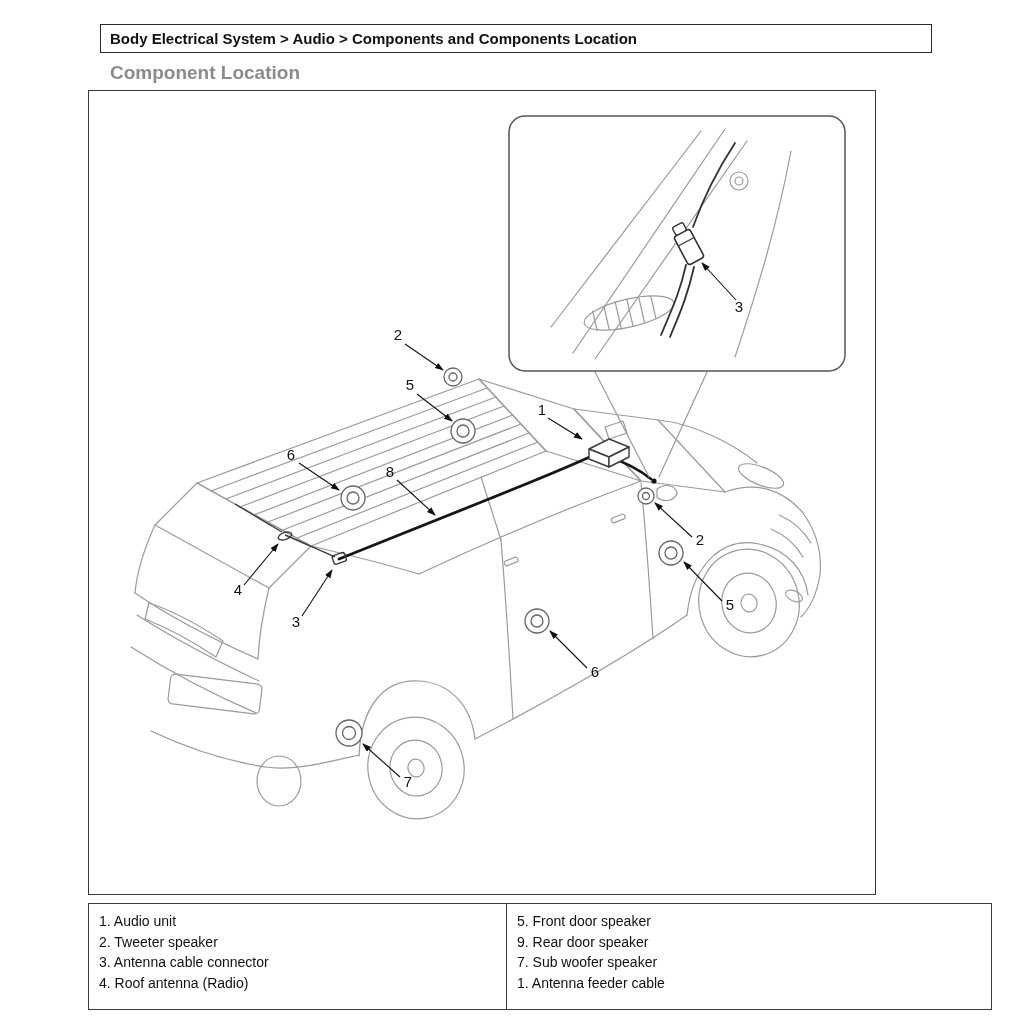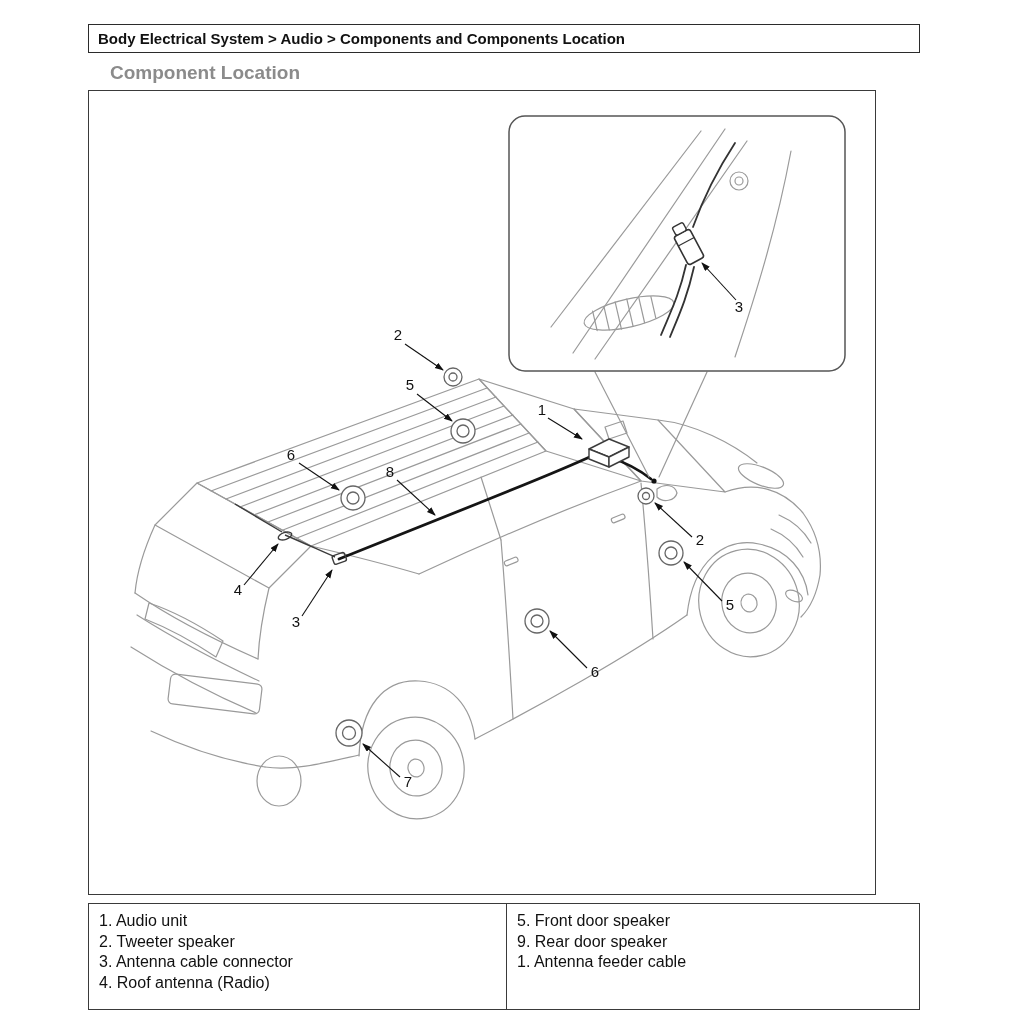--- a/index.html
+++ b/index.html
@@ -2,38 +2,38 @@
 <html><head>
 <meta charset="utf-8">
 <style>
   * { box-sizing: border-box; }
   html, body { margin: 0; padding: 0; background: #ffffff; }
   body {
     width: 1024px; height: 1024px; position: relative;
     font-family: "Liberation Sans", sans-serif; color: #111;
   }
   .breadcrumb {
-    position: absolute; left: 88px; top: 24px; width: 832px; height: 29px;
+    position: absolute; left: 100px; top: 24px; width: 832px; height: 29px;
     border: 1.5px solid #2b2b2b; background: #fff;
     display: flex; align-items: center; padding: 10px 9px;
     font-size: 15px; font-weight: bold; white-space: nowrap; overflow: hidden;
   }
   .section-title {
     position: absolute; left: 110px; top: 62px; margin: 0;
     font-size: 19px; font-weight: bold; color: #8b8b8b;
   }
   .diagram-frame {
     position: absolute; left: 88px; top: 90px; width: 788px; height: 805px;
     border: 1.5px solid #3a3a3a; background: #fff;
   }
   .diagram-frame svg { display: block; width: 100%; height: 100%; }
 
   .legend {
-    position: absolute; left: 88px; top: 903px; width: 832px; height: 107px;
-    border: 1.5px solid #3a3a3a; display: flex; font-size: 16px; background: #fff;
+    position: absolute; left: 88px; top: 903px; width: 904px; height: 107px;
+    border: 1.5px solid #3a3a3a; display: flex; font-size: 14px; background: #fff;
   }
   .legend-col { padding: 7px 10px; line-height: 20.5px; }
   .legend-col.left  { flex: 0 0 418px; border-right: 1.5px solid #3a3a3a; }
   .legend-col.right { flex: 1 1 auto; }
   .legend-col div { white-space: nowrap; }
 
   
   .car   { stroke: #9a9a9a; fill: none; stroke-width: 1.2; stroke-linecap: round; stroke-linejoin: round; }
   .inset-line { stroke: #9a9a9a; fill: none; stroke-width: 1.2; stroke-linecap: round; }
   .dark  { stroke: #3c3c3c; fill: none; stroke-width: 1.4; stroke-linejoin: round; }
@@ -255,15 +255,16 @@
 <div class="legend">
   <div class="legend-col left">
     <div>1. Audio unit</div>
     <div>2. Tweeter speaker</div>
     <div>3. Antenna cable connector</div>
     <div>4. Roof antenna (Radio)</div>
   </div>
   <div class="legend-col right">
     <div>5. Front door speaker</div>
     <div>9. Rear door speaker</div>
+    <div>7. Sub woofer speaker</div>
     <div>1. Antenna feeder cable</div>
   </div>
 </div>
 
 </body></html>

